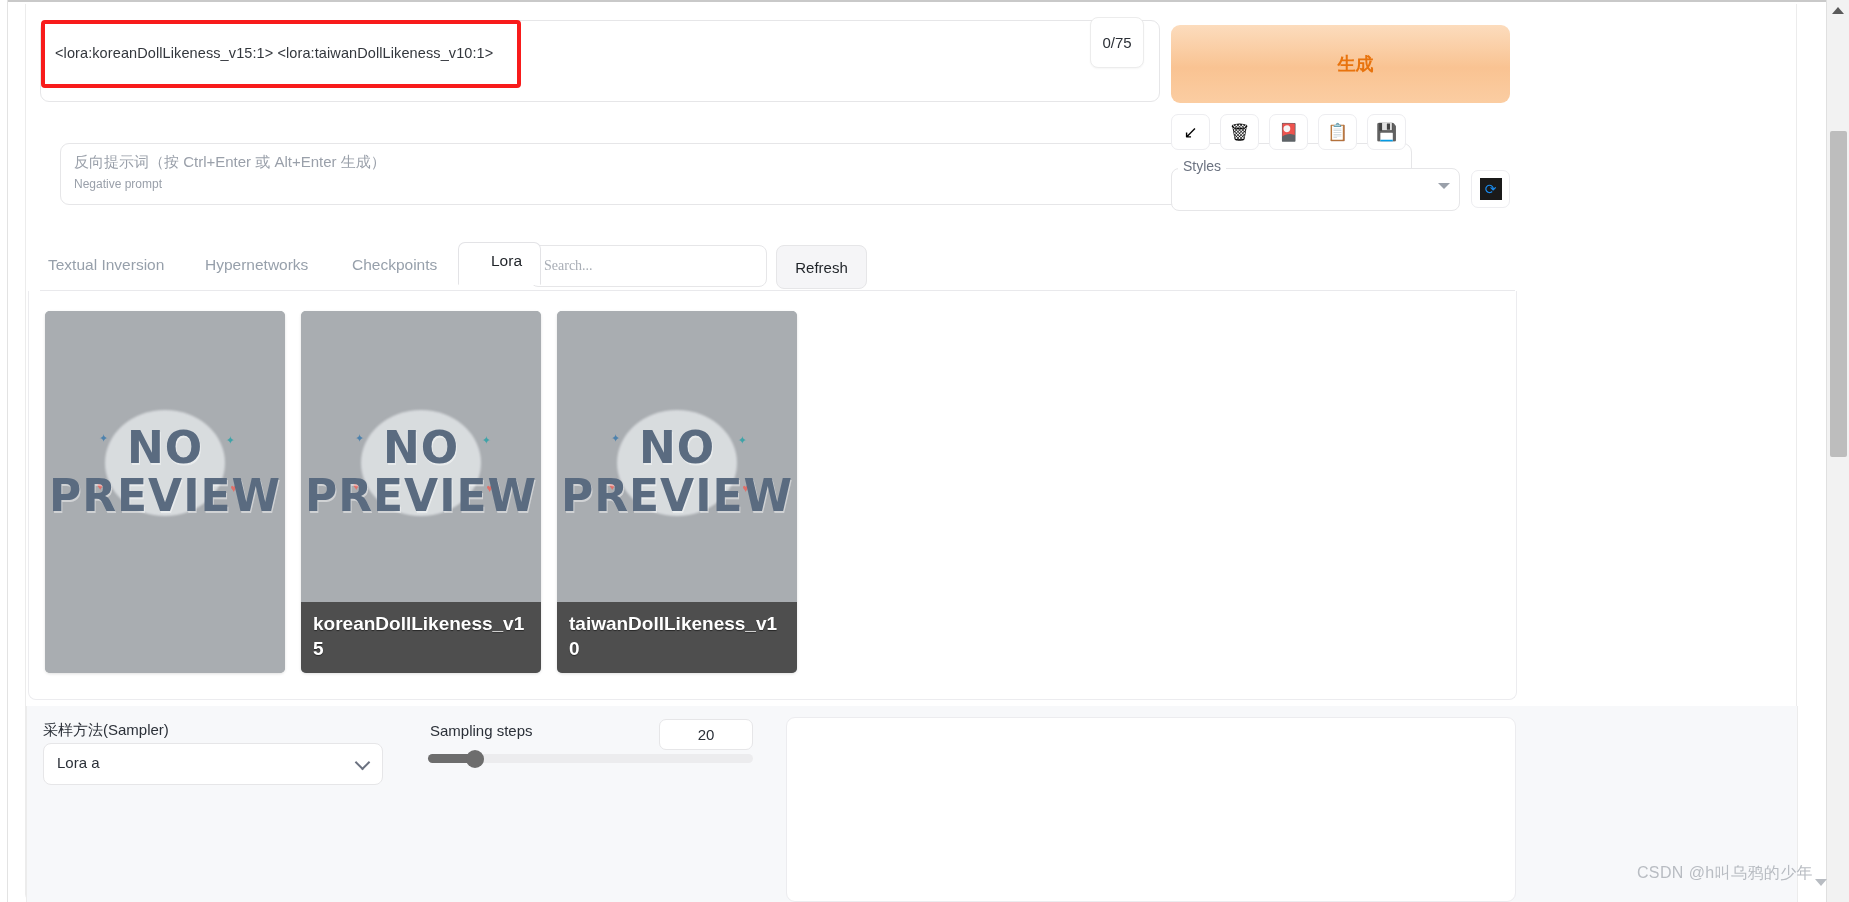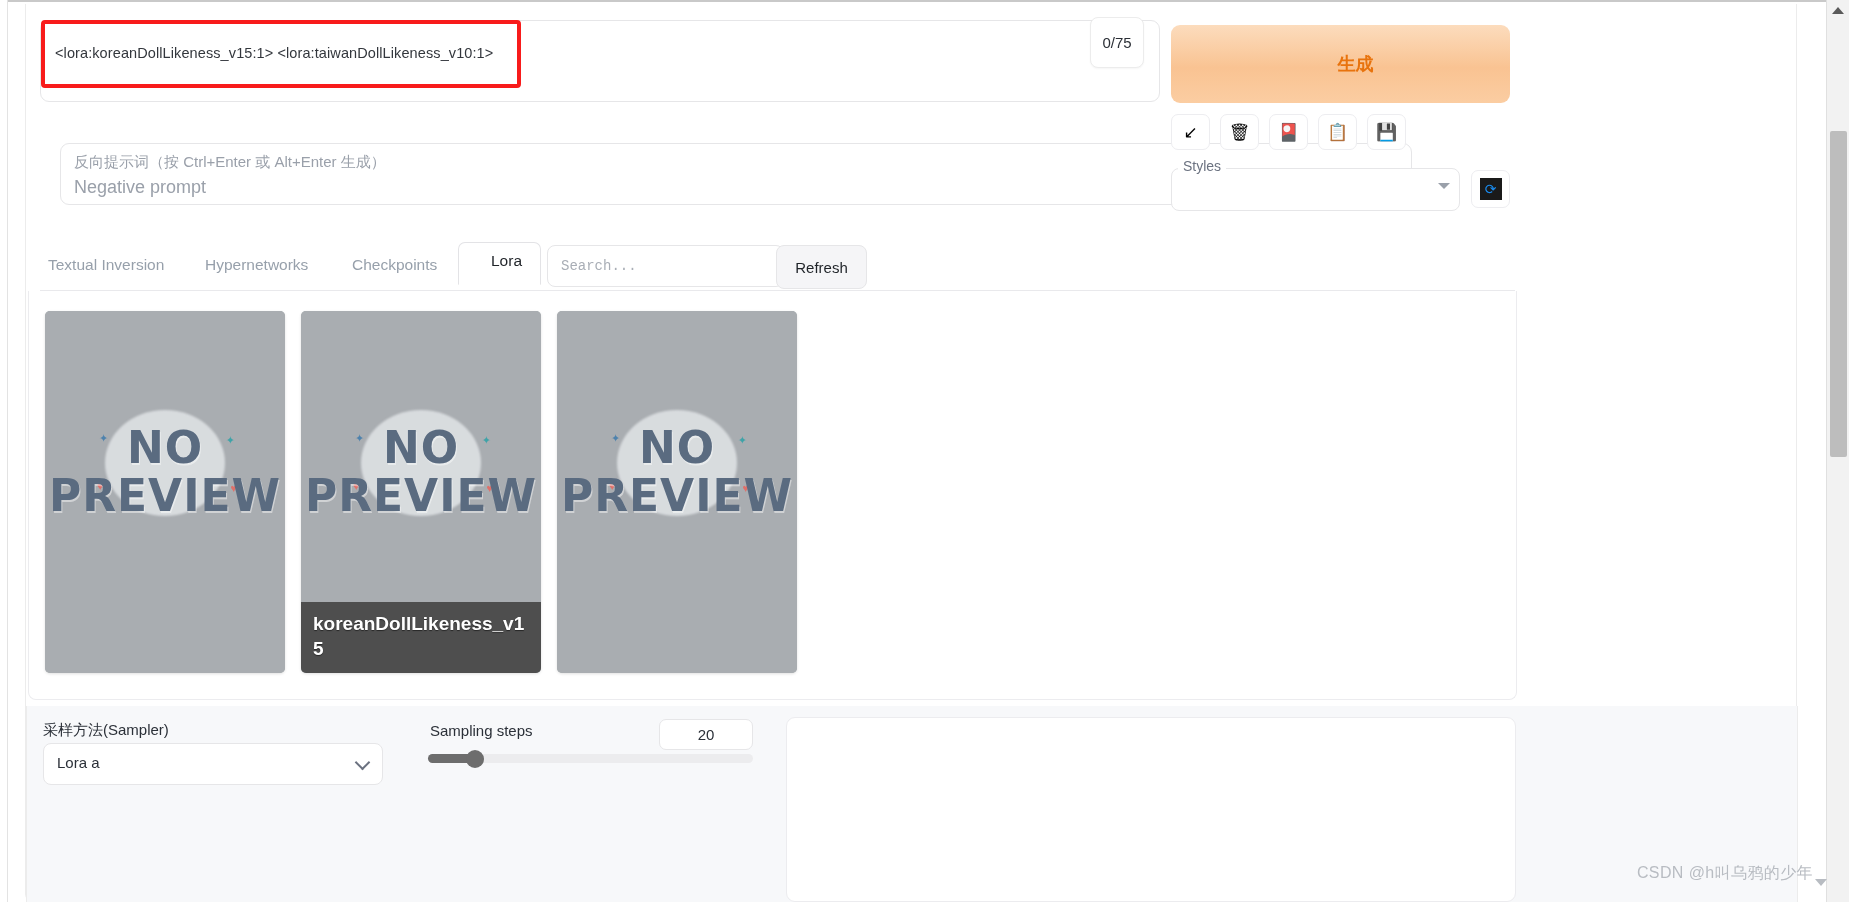--- a/index.html
+++ b/index.html
@@ -61,21 +61,21 @@
   .neg-box {
     position: absolute; inset: 0;
     background: #fff; border: 1px solid #e6e6e8; border-radius: 9px;
   }
   .neg-ph-cn {
     position: absolute; left: 13px; top: 9px;
     font-size: 15px; color: #9aa0aa;
   }
   .neg-ph-en {
     position: absolute; left: 13px; top: 33px;
-    font-size: 18px; color: #9aa0aa;
+    font-size: 12px; color: #9aa0aa;
   }
 
   
   .generate-btn {
     position: absolute; left: 1171px; top: 25px; width: 339px; height: 78px;
     border-radius: 9px;
     background: linear-gradient(180deg, #fcdcbd 0%, #f9c392 55%, #fbcda2 100%);
     border: none;
     color: #e8730d; font-weight: bold; font-size: 18px;
     font-family: "Liberation Sans", sans-serif;
@@ -133,23 +133,22 @@
   }
   .tabs-underline {
     position: absolute; left: 40px; top: 290px; width: 1475px; height: 1px;
     background: #e9e9ec;
   }
   .search-input {
     position: absolute; left: 530px; top: 245px; width: 237px; height: 42px;
     border: 1px solid #e6e6e8; border-radius: 8px;
     background: #fff; padding: 0 13px;
     font-size: 14px; color: #14532d;
-    font-family: Liberation Mono, monospace;
+    font-family: Liberation Serif, serif;
     outline: none;
-    margin-left: 17px;
   }
   .search-input::placeholder { color: #a9aeb6; }
   .refresh-btn {
     position: absolute; left: 776px; top: 245px; width: 91px; height: 44px;
     background: #f5f5f7; border: 1px solid #e6e6e8; border-radius: 8px;
     font-size: 15px; color: #1f2328; cursor: pointer;
     font-family: "Liberation Sans", sans-serif;
   }
 
   
@@ -382,20 +381,21 @@
           <div class="nopreview-badge">
             <div class="np-oval"></div>
             <span class="np-deco np-d1">✦</span>
             <span class="np-deco np-d2">✦</span>
             <span class="np-deco np-d3">♥</span>
             <span class="np-deco np-d4">♥</span>
             <div class="np-line l1">NO</div>
             <div class="np-line l2">PREVIEW</div>
           </div>
         </div>
+        <div class="card-label">taiwanDollLikeness_v10</div>
       </div>
 
     </div>
   </div>
 
   <div class="sampler-label">采样方法(Sampler)</div>
   <div class="sampler-select"></div>
   <div class="sampler-value">Lora a</div>
   <div class="sampler-caret"></div>
 

